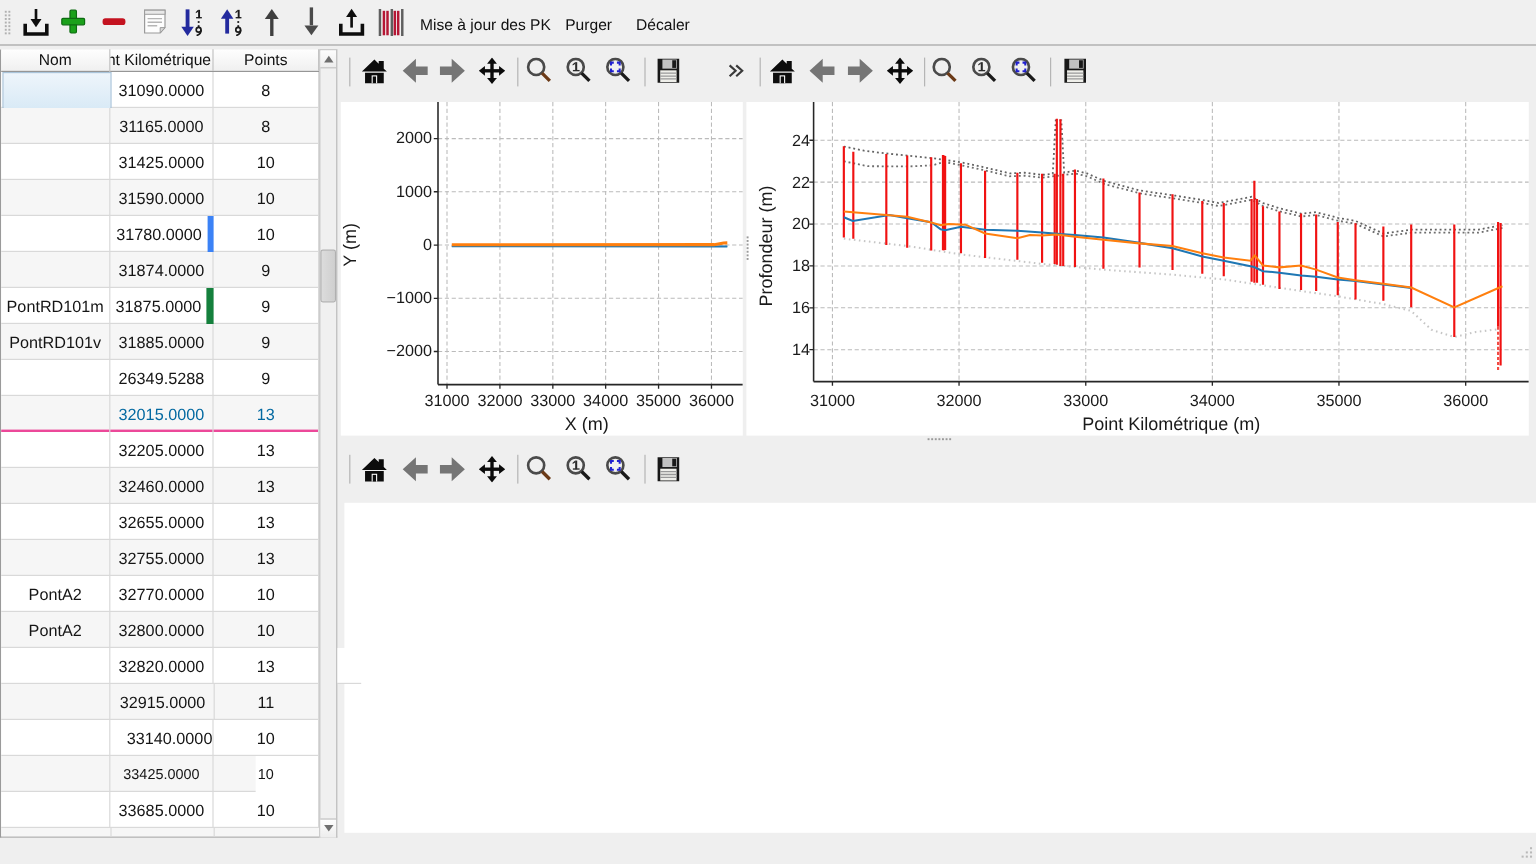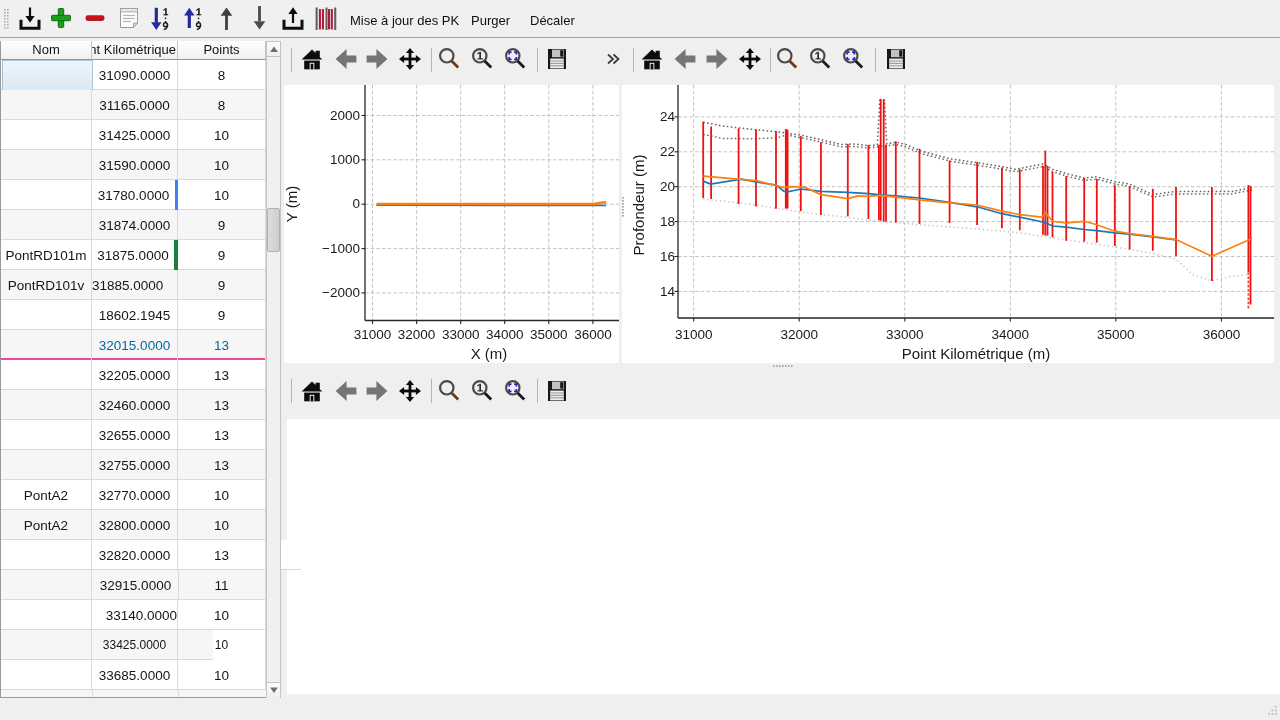--- a/index.html
+++ b/index.html
@@ -431,41 +431,41 @@
     <div style="position:absolute;left:91px;top:0px;width:86px;height:30px;border-right:1px solid #d9d9d9;box-sizing:border-box;text-align:center;line-height:31px">31425.0000</div>
     <div style="position:absolute;left:177px;top:0px;width:88px;height:30px;border-right:1px solid #d9d9d9;box-sizing:border-box;text-align:center;line-height:31px">10</div>
   </div>
 <div style="position:absolute;left:1px;top:150px;width:265px;height:30px;background:#f6f6f6;border-bottom:1px solid #d9d9d9;box-sizing:border-box;font-size:13.5px;color:#151515">
     <div style="position:absolute;left:0px;top:0px;width:91px;height:30px;border-right:1px solid #d9d9d9;box-sizing:border-box;text-align:center;line-height:31px"></div>
     <div style="position:absolute;left:91px;top:0px;width:86px;height:30px;border-right:1px solid #d9d9d9;box-sizing:border-box;text-align:center;line-height:31px">31590.0000</div>
     <div style="position:absolute;left:177px;top:0px;width:88px;height:30px;border-right:1px solid #d9d9d9;box-sizing:border-box;text-align:center;line-height:31px">10</div>
   </div>
 <div style="position:absolute;left:1px;top:180px;width:265px;height:30px;background:#ffffff;border-bottom:1px solid #d9d9d9;box-sizing:border-box;font-size:13.5px;color:#151515">
     <div style="position:absolute;left:0px;top:0px;width:91px;height:30px;border-right:1px solid #d9d9d9;box-sizing:border-box;text-align:center;line-height:31px"></div>
-    <div style="position:absolute;left:91px;top:0px;width:86px;height:30px;border-right:3px solid #3b82f6;box-sizing:border-box;text-align:center;line-height:31px">31780.0000</div>
+    <div style="position:absolute;left:91px;top:0px;width:86px;height:30px;border-right:5px solid #3b82f6;box-sizing:border-box;text-align:center;line-height:31px">31780.0000</div>
     <div style="position:absolute;left:177px;top:0px;width:88px;height:30px;border-right:1px solid #d9d9d9;box-sizing:border-box;text-align:center;line-height:31px">10</div>
   </div>
 <div style="position:absolute;left:1px;top:210px;width:265px;height:30px;background:#f6f6f6;border-bottom:1px solid #d9d9d9;box-sizing:border-box;font-size:13.5px;color:#151515">
     <div style="position:absolute;left:0px;top:0px;width:91px;height:30px;border-right:1px solid #d9d9d9;box-sizing:border-box;text-align:center;line-height:31px"></div>
     <div style="position:absolute;left:91px;top:0px;width:86px;height:30px;border-right:1px solid #d9d9d9;box-sizing:border-box;text-align:center;line-height:31px">31874.0000</div>
     <div style="position:absolute;left:177px;top:0px;width:88px;height:30px;border-right:1px solid #d9d9d9;box-sizing:border-box;text-align:center;line-height:31px">9</div>
   </div>
 <div style="position:absolute;left:1px;top:240px;width:265px;height:30px;background:#ffffff;border-bottom:1px solid #d9d9d9;box-sizing:border-box;font-size:13.5px;color:#151515">
     <div style="position:absolute;left:0px;top:0px;width:91px;height:30px;border-right:1px solid #d9d9d9;box-sizing:border-box;text-align:center;line-height:31px">PontRD101m</div>
-    <div style="position:absolute;left:91px;top:0px;width:86px;height:30px;border-right:4px solid #15803d;box-sizing:border-box;text-align:center;line-height:31px">31875.0000</div>
+    <div style="position:absolute;left:91px;top:0px;width:86px;height:30px;border-right:6px solid #15803d;box-sizing:border-box;text-align:center;line-height:31px">31875.0000</div>
     <div style="position:absolute;left:177px;top:0px;width:88px;height:30px;border-right:1px solid #d9d9d9;box-sizing:border-box;text-align:center;line-height:31px">9</div>
   </div>
 <div style="position:absolute;left:1px;top:270px;width:265px;height:30px;background:#f6f6f6;border-bottom:1px solid #d9d9d9;box-sizing:border-box;font-size:13.5px;color:#151515">
     <div style="position:absolute;left:0px;top:0px;width:91px;height:30px;border-right:1px solid #d9d9d9;box-sizing:border-box;text-align:center;line-height:31px">PontRD101v</div>
-    <div style="position:absolute;left:91px;top:0px;width:86px;height:30px;border-right:1px solid #d9d9d9;box-sizing:border-box;text-align:left;line-height:31px">31885.0000</div>
+    <div style="position:absolute;left:91px;top:0px;width:86px;height:30px;border-right:1px solid #d9d9d9;box-sizing:border-box;text-align:center;line-height:31px">31885.0000</div>
     <div style="position:absolute;left:177px;top:0px;width:88px;height:30px;border-right:1px solid #d9d9d9;box-sizing:border-box;text-align:center;line-height:31px">9</div>
   </div>
 <div style="position:absolute;left:1px;top:300px;width:265px;height:30px;background:#ffffff;border-bottom:1px solid #d9d9d9;box-sizing:border-box;font-size:13.5px;color:#151515">
     <div style="position:absolute;left:0px;top:0px;width:91px;height:30px;border-right:1px solid #d9d9d9;box-sizing:border-box;text-align:center;line-height:31px"></div>
-    <div style="position:absolute;left:91px;top:0px;width:86px;height:30px;border-right:1px solid #d9d9d9;box-sizing:border-box;text-align:center;line-height:31px">18602.1945</div>
+    <div style="position:absolute;left:91px;top:0px;width:86px;height:30px;border-right:1px solid #d9d9d9;box-sizing:border-box;text-align:center;line-height:31px">26349.5288</div>
     <div style="position:absolute;left:177px;top:0px;width:88px;height:30px;border-right:1px solid #d9d9d9;box-sizing:border-box;text-align:center;line-height:31px">9</div>
   </div>
 <div style="position:absolute;left:1px;top:330px;width:265px;height:30px;background:#f6f6f6;border-bottom:2px solid #ec4899;box-sizing:border-box;font-size:13.5px;color:#0369a1">
     <div style="position:absolute;left:0px;top:0px;width:91px;height:30px;border-right:1px solid #d9d9d9;box-sizing:border-box;text-align:center;line-height:31px"></div>
     <div style="position:absolute;left:91px;top:0px;width:86px;height:30px;border-right:1px solid #d9d9d9;box-sizing:border-box;text-align:center;line-height:31px">32015.0000</div>
     <div style="position:absolute;left:177px;top:0px;width:88px;height:30px;border-right:1px solid #d9d9d9;box-sizing:border-box;text-align:center;line-height:31px">13</div>
   </div>
 <div style="position:absolute;left:1px;top:360px;width:265px;height:30px;background:#ffffff;border-bottom:1px solid #d9d9d9;box-sizing:border-box;font-size:13.5px;color:#151515">
     <div style="position:absolute;left:0px;top:0px;width:91px;height:30px;border-right:1px solid #d9d9d9;box-sizing:border-box;text-align:center;line-height:31px"></div>
     <div style="position:absolute;left:91px;top:0px;width:86px;height:30px;border-right:1px solid #d9d9d9;box-sizing:border-box;text-align:center;line-height:31px">32205.0000</div>

